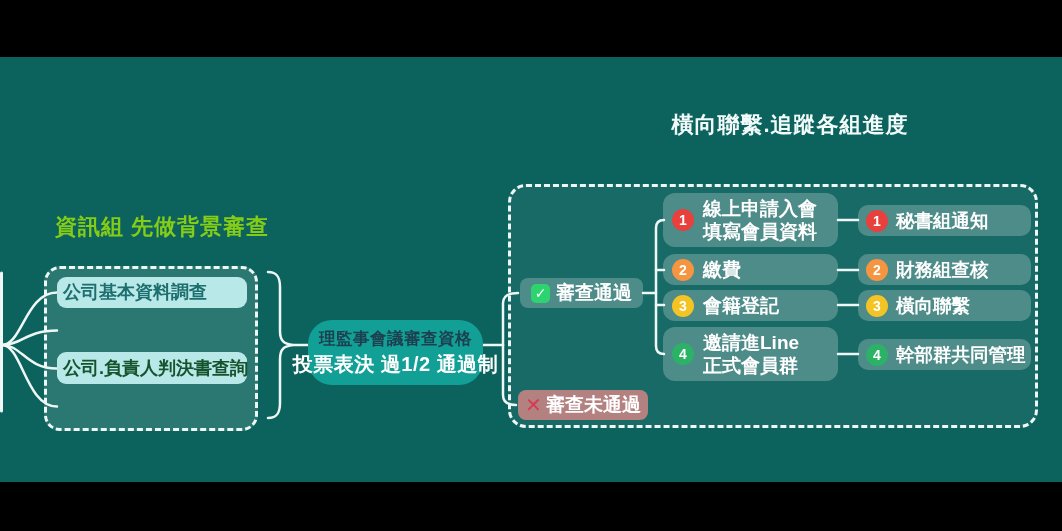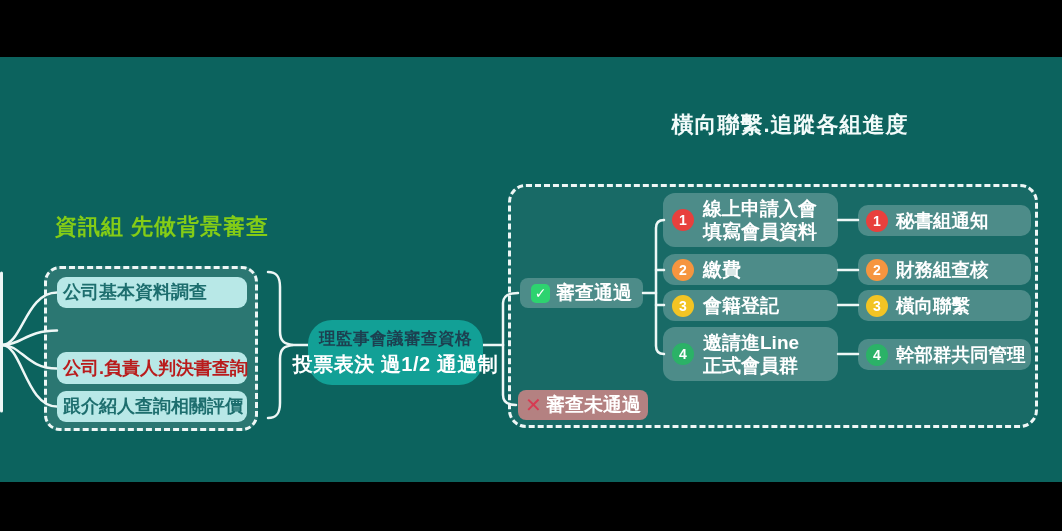--- a/index.html
+++ b/index.html
@@ -104,22 +104,21 @@
     <path d="M838 270 H858"></path>
     <path d="M838 305 H858"></path>
     <path d="M838 354 H858"></path>
   </svg>
 
   <div class="left-heading">資訊組 先做背景審查</div>
 
   <div class="left-box"></div>
   <div class="pill p1" style="background: rgb(184, 232, 231); color: rgb(29, 110, 110);">公司基本資料調查</div>
   <div class="pill p2" style="background: rgb(184, 232, 231); color: rgb(29, 110, 110);">公司歷程調查</div>
-  <div class="pill p3" style="background: rgb(184, 232, 231); color: #b91c1c;">公司.負責人判決書查詢</div>
-  <div class="pill p4" style="background: rgb(184, 232, 231); color: rgb(29, 110, 110);">跟介紹人查詢相關評價</div>
+  <div class="pill p3" style="background: rgb(184, 232, 231); color: #14532d;">公司.負責人判決書查詢</div>
 
   <div class="review-node" style="background: rgb(18, 160, 150);">
     <div class="rn1" style="color: rgb(28, 64, 80);">理監事會議審查資格</div>
     <div class="rn2">投票表決 過1/2 通過制</div>
   </div>
 
   <div class="right-heading">
     <div>橫向聯繫.追蹤各組進度</div>
   </div>
 

